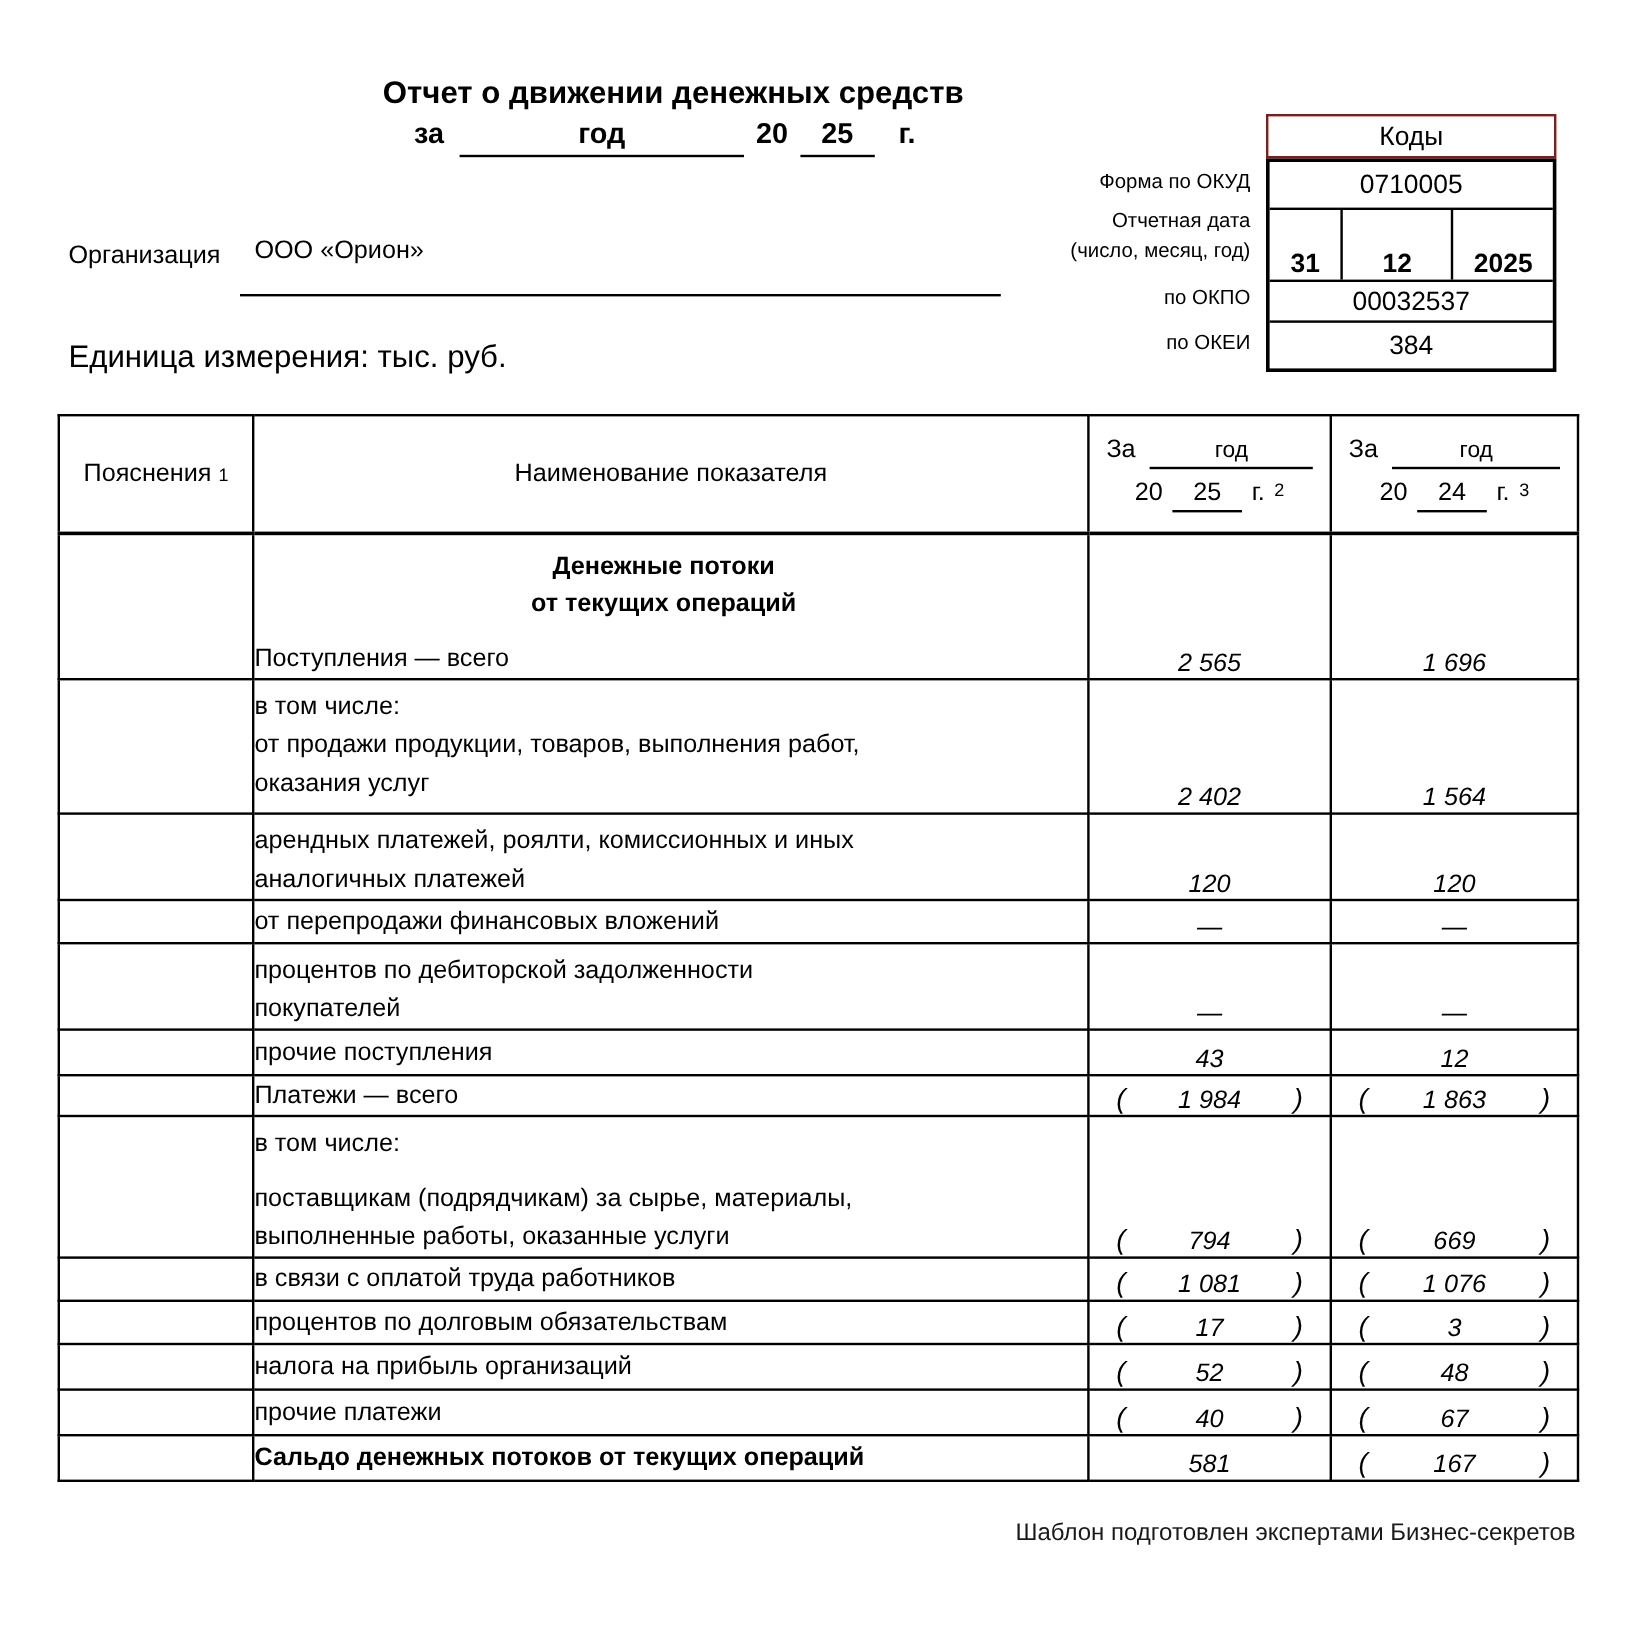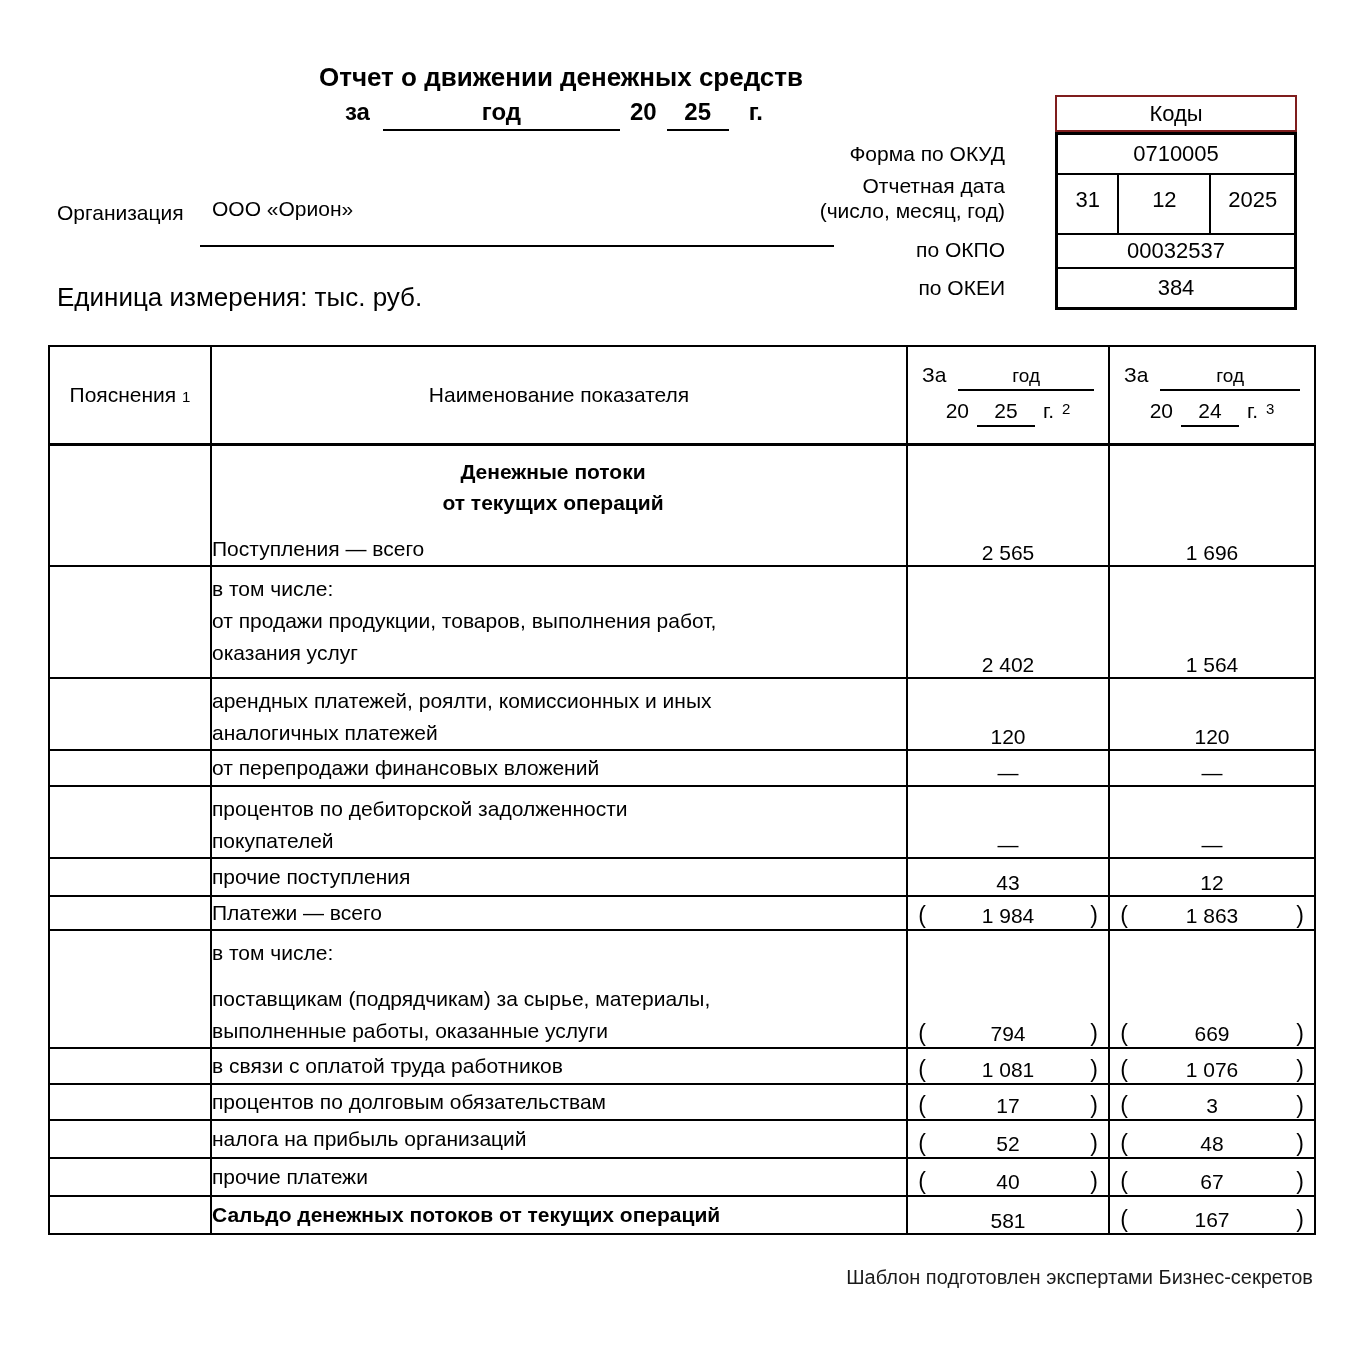--- a/index.html
+++ b/index.html
@@ -18,39 +18,39 @@
   .sub-century { margin-left:10px; }
   .sub-year { display:inline-block; width:62px; margin-left:10px; text-align:center;
     border-bottom:2px solid #000; padding-bottom:3px; }
   .sub-g { margin-left:20px; }
 
   .org-row { position:absolute; left:57px; top:201px; font-size:21px; }
   .org-value { position:absolute; left:200px; top:197px; width:622px;
     border-bottom:2px solid #000; padding:0 0 24px 12px; font-size:21px; }
   .unit-row { position:absolute; left:57px; top:282px; font-size:26px; }
 
-  .rlabel { position:absolute; left:603px; width:402px; text-align:right; font-size:21px; }
+  .rlabel { position:absolute; left:640px; width:402px; text-align:right; font-size:17px; }
   .rl-okud { top:142px; } .rl-date1 { top:174px; } .rl-date2 { top:199px; }
   .rl-okpo { top:238px; } .rl-okei { top:276px; }
 
   
   .codes { position:absolute; left:1055px; top:95px; width:242px; font-size:22px; }
   .codes * { box-sizing:border-box; }
   .kody-cell { border:2px solid #7f1d1d; height:37px; display:flex; align-items:center;
     justify-content:center; }
   .codes-main { border:3px solid #000; }
   .code-row { border-bottom:2px solid #000; display:flex; align-items:center;
     justify-content:center; }
   .code-row:last-child { border-bottom:none;border-radius:14px; }
   .cr-okud { height:40px; }
   .cr-date { height:60px; padding:0; align-items:stretch; }
   .cr-okpo { height:34px; }
   .cr-okei { height:38px; }
   .date-cell { display:flex; align-items:flex-end; justify-content:center;
-    padding-bottom:20px; border-right:2px solid #000; }
+    padding-bottom:0; border-right:2px solid #000;font-weight:bold; }
   .date-cell:last-child { border-right:none;margin-top:31px; }
   .dc-day { width:26%; } .dc-month { width:39%; } .dc-year { width:35%; }
 
   
   table.main { position:absolute; left:48px; top:345px; width:1266px;
     border-collapse:collapse; table-layout:fixed; font-size:21px; }
   table.main { border:2px solid #84cc16; }
   table.main th, table.main td { border:2px solid #000; padding:0; }
   table.main thead th { height:96px; vertical-align:middle; font-weight:normal;
     border-bottom:3px solid #000; }
@@ -73,21 +73,21 @@
   td.c2.vtop { vertical-align:top; padding-top:6px; }
   td.c3, td.c4 { vertical-align:bottom; padding-bottom:5px; }
   td.c1 { background:#fff; }
 
   .sec-head { text-align:center; font-weight:bold; padding-top:4px; line-height:31px;
     margin-left:-22px; margin-right:-10px; }
   .r1-label { margin-top:15px; }
   .gap { margin-top:14px; }
   .bold { font-weight:bold; }
 
-  .val { display:flex; justify-content:flex-start; align-items:baseline; padding:0 8px; }
+  .val { display:flex; justify-content:flex-start; align-items:baseline; padding:0 20px;font-style:italic; }
   .par { display:inline-block; width:12px; text-align:center; font-size:23px; }
   .num { flex:1; text-align:center; }
 
   
   tr.r0  td { height:108px; }
   tr.r1  td { height:104px; }
   tr.r2  td { height:63px; }
   tr.r3  td { height:34px; }
   tr.r4  td { height:63px; }
   tr.r5  td { height:36px; }

